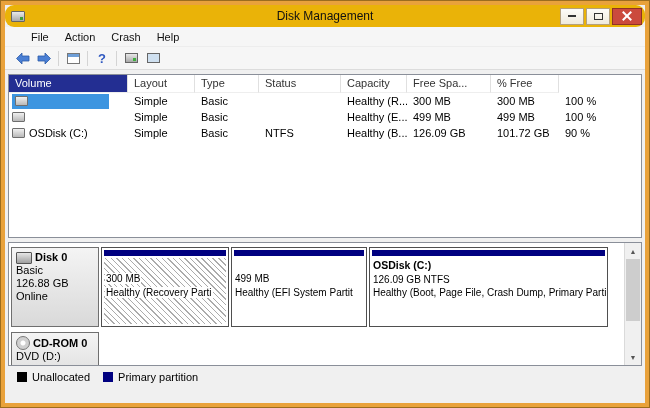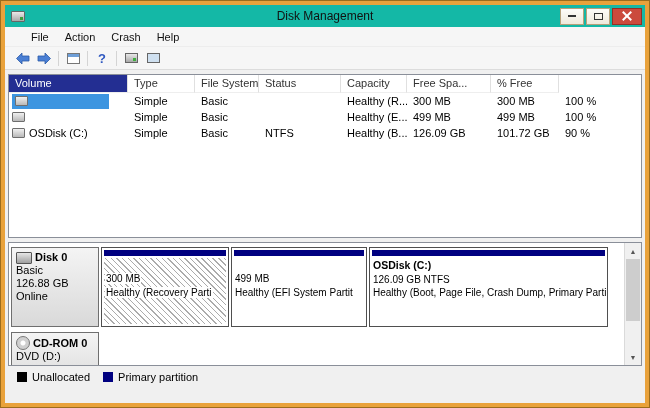--- a/index.html
+++ b/index.html
@@ -3,22 +3,22 @@
 <meta charset="utf-8">
 <style>
   * { margin:0; padding:0; box-sizing:border-box; }
   body { margin:0; background:#fff; font-family:"Liberation Sans", sans-serif; }
 
   .window { position:relative; width:650px; height:408px; border:1px solid #9c6d1d;
             background:#e9a23b; padding:4px; }
   .inner  { width:100%; height:100%; background:#f0f0f0; display:flex; flex-direction:column; }
 
   
-  .titlebar { height:22px; background:#14b8a6; display:flex; align-items:center;
-              padding:0 3px 0 6px; position:relative; flex:0 0 auto; }
+  .titlebar { height:22px; background:#eab308; display:flex; align-items:center;
+              padding:0 3px 0 6px; position:relative; flex:0 0 auto;border-radius:9px; }
   .title { position:absolute; left:0; right:0; text-align:center; font-size:12px; color:#111; }
   .app-ico { width:14px; height:11px; border:1px solid #666; border-radius:1px;
              background:linear-gradient(#e9e9e9,#a9a9a9); position:relative; z-index:1; }
   .app-ico::after { content:""; position:absolute; right:1px; bottom:1px; width:3px; height:3px;
              background:#3c9e3c; }
   .winbtns { margin-left:auto; display:flex; position:relative; z-index:1; }
   .wbtn { width:24px; height:17px; border:1px solid #b5a07a; margin-left:2px;
           background:linear-gradient(#fdfcf9,#efe9db);
           display:flex; align-items:center; justify-content:center; }
   .wbtn.close { width:30px; background:#cb4a3d; border-color:#8f3226; }
@@ -161,22 +161,22 @@
       <span class="tbtn">
           <span class="screen-ico"></span>
         </span>
     </div>
 
     <div class="main">
 
       <div class="table-pane">
         <div class="thead">
           <span class="hcell first" style="background: rgb(35, 46, 146);">Volume</span>
+          <span class="hcell">Layout</span>
           <span class="hcell">Type</span>
-          <span class="hcell">File System</span>
           <span class="hcell">Status</span>
           <span class="hcell">Capacity</span>
           <span class="hcell">Free Spa...</span>
           <span class="hcell">% Free</span>
         </div>
 
         <div class="trow">
           <span class="volcell">
             <span class="selbox" style="background: rgb(61, 149, 224);">
               <span class="vol-ico"></span>

